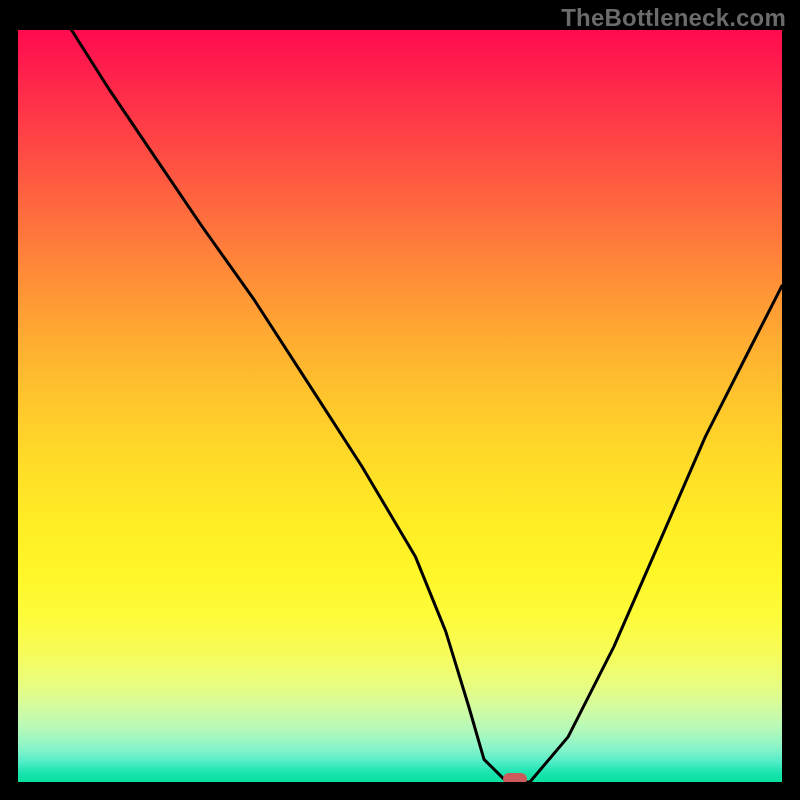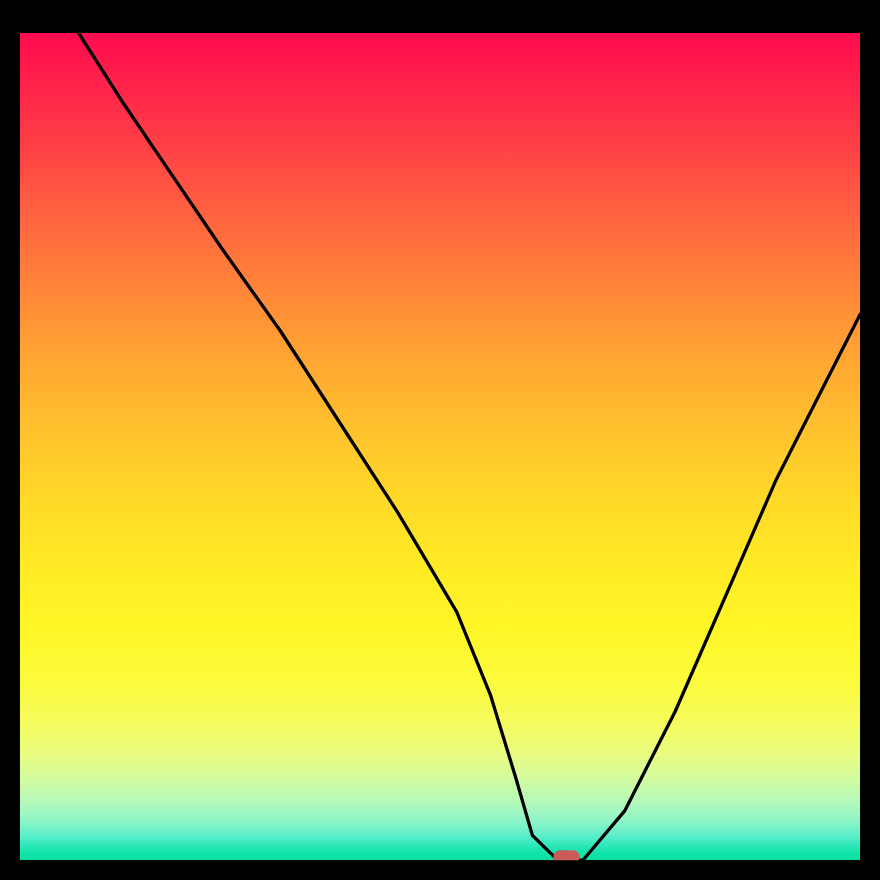--- a/index.html
+++ b/index.html
@@ -74,20 +74,21 @@
     height: 12px;
     border-radius: 6px;
     background: #cb5b5b;
     z-index: 40;
   }
 </style>
 </head>
 <body>
 
 <div class="outer">
+  <div class="watermark">TheBottleneck.com</div>
 
   <div class="plot">
     <div class="gradient"></div>
     <svg class="curve" viewBox="0 0 764 752" preserveAspectRatio="none">
       <path id="curve-path" fill="none" stroke="#000" stroke-width="3" stroke-linejoin="round" stroke-linecap="round" d="M53.5 0.0 L91.7 60.2 L137.5 127.8 L183.4 195.5 L236.8 270.7 L290.3 353.4 L343.8 436.2 L397.3 526.4 L427.8 601.6 L450.8 676.8 L466.0 729.4 L489.0 752.0 L511.9 752.0 L550.1 706.9 L595.9 616.6 L641.8 511.4 L687.6 406.1 L733.4 315.8 L764.0 255.7 "></path>
     </svg>
     <div class="marker" id="opt-marker" style="background: rgb(203, 91, 91); left: 484.6px; top: 743px;"></div>
   </div>
 </div>
 

